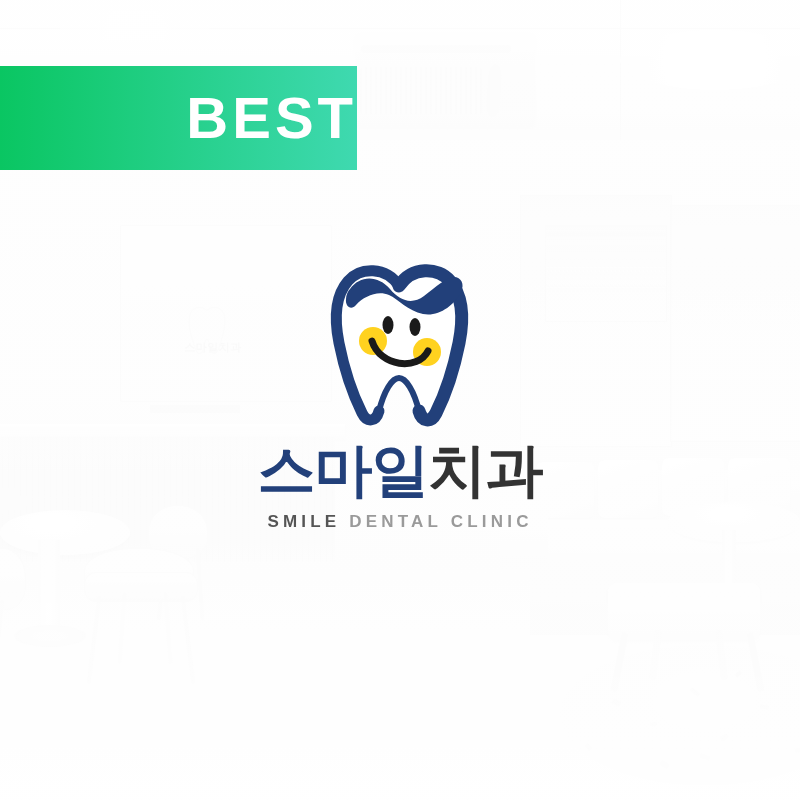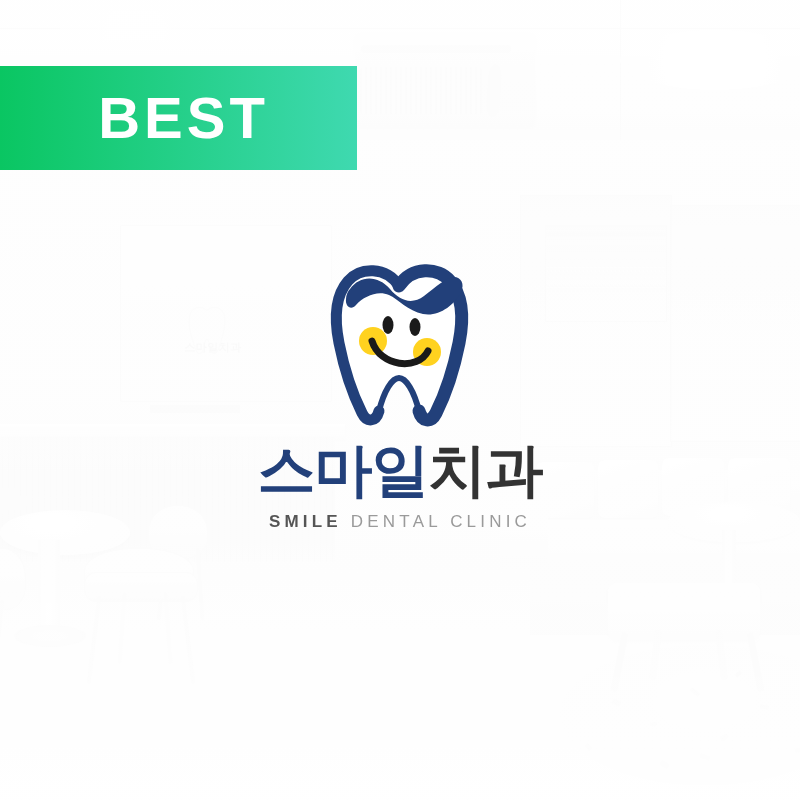--- a/index.html
+++ b/index.html
@@ -335,21 +335,21 @@
   #clinic-name .ko-dark { color: #333333; }
 
   #clinic-sub {
     margin-top: 13px;
     font-size: 17px;
     letter-spacing: 4.2px;
     white-space: nowrap;
     font-family: "Liberation Sans", sans-serif;
   }
   #clinic-sub .sub-bold { color: #555555; font-weight: 700; text-align: right; }
-  #clinic-sub .sub-light { color: #9a9a9a; font-weight: 400; }
+  #clinic-sub .sub-light { color: #9a9a9a; font-weight: 700; }
 </style>
 </head>
 <body>
 
 <div id="card" style="background: rgb(251, 251, 251);">
 
   <div id="photo">
 
     <div class="ceiling"></div>
     <div class="ceiling-seam" style="left:0;top:28px;width:800px;"></div>
@@ -431,21 +431,21 @@
     <div class="ottoman-top"></div>
     <div class="ottoman-leg" style="left:616px;top:632px;height:60px;transform:rotate(11deg);"></div>
     <div class="ottoman-leg" style="left:752px;top:632px;height:60px;transform:rotate(-11deg);"></div>
     <div class="ottoman-leg" style="left:652px;top:630px;height:50px;transform:rotate(7deg);opacity:.75;"></div>
     <div class="ottoman-leg" style="left:718px;top:630px;height:50px;transform:rotate(-7deg);opacity:.75;"></div>
 
     <div class="wash"></div>
     <div class="wash2"></div>
   </div>
 
-  <div id="best-badge" style="background: linear-gradient(90deg, rgb(10, 198, 98) 0%, rgb(63, 217, 176) 100%);">
+  <div id="best-badge" style="background: linear-gradient(90deg, rgb(10, 198, 98) 0%, rgb(63, 217, 176) 100%); justify-content: flex-end;">
     <span id="best-label">BEST</span>
   </div>
 
   <div id="logo-lockup">
 
     <svg id="tooth-logo" viewBox="0 0 160 178">
 
       <path d="M79 31
                C66 11 40 12 28 26
                C15 41 14 63 19 88

